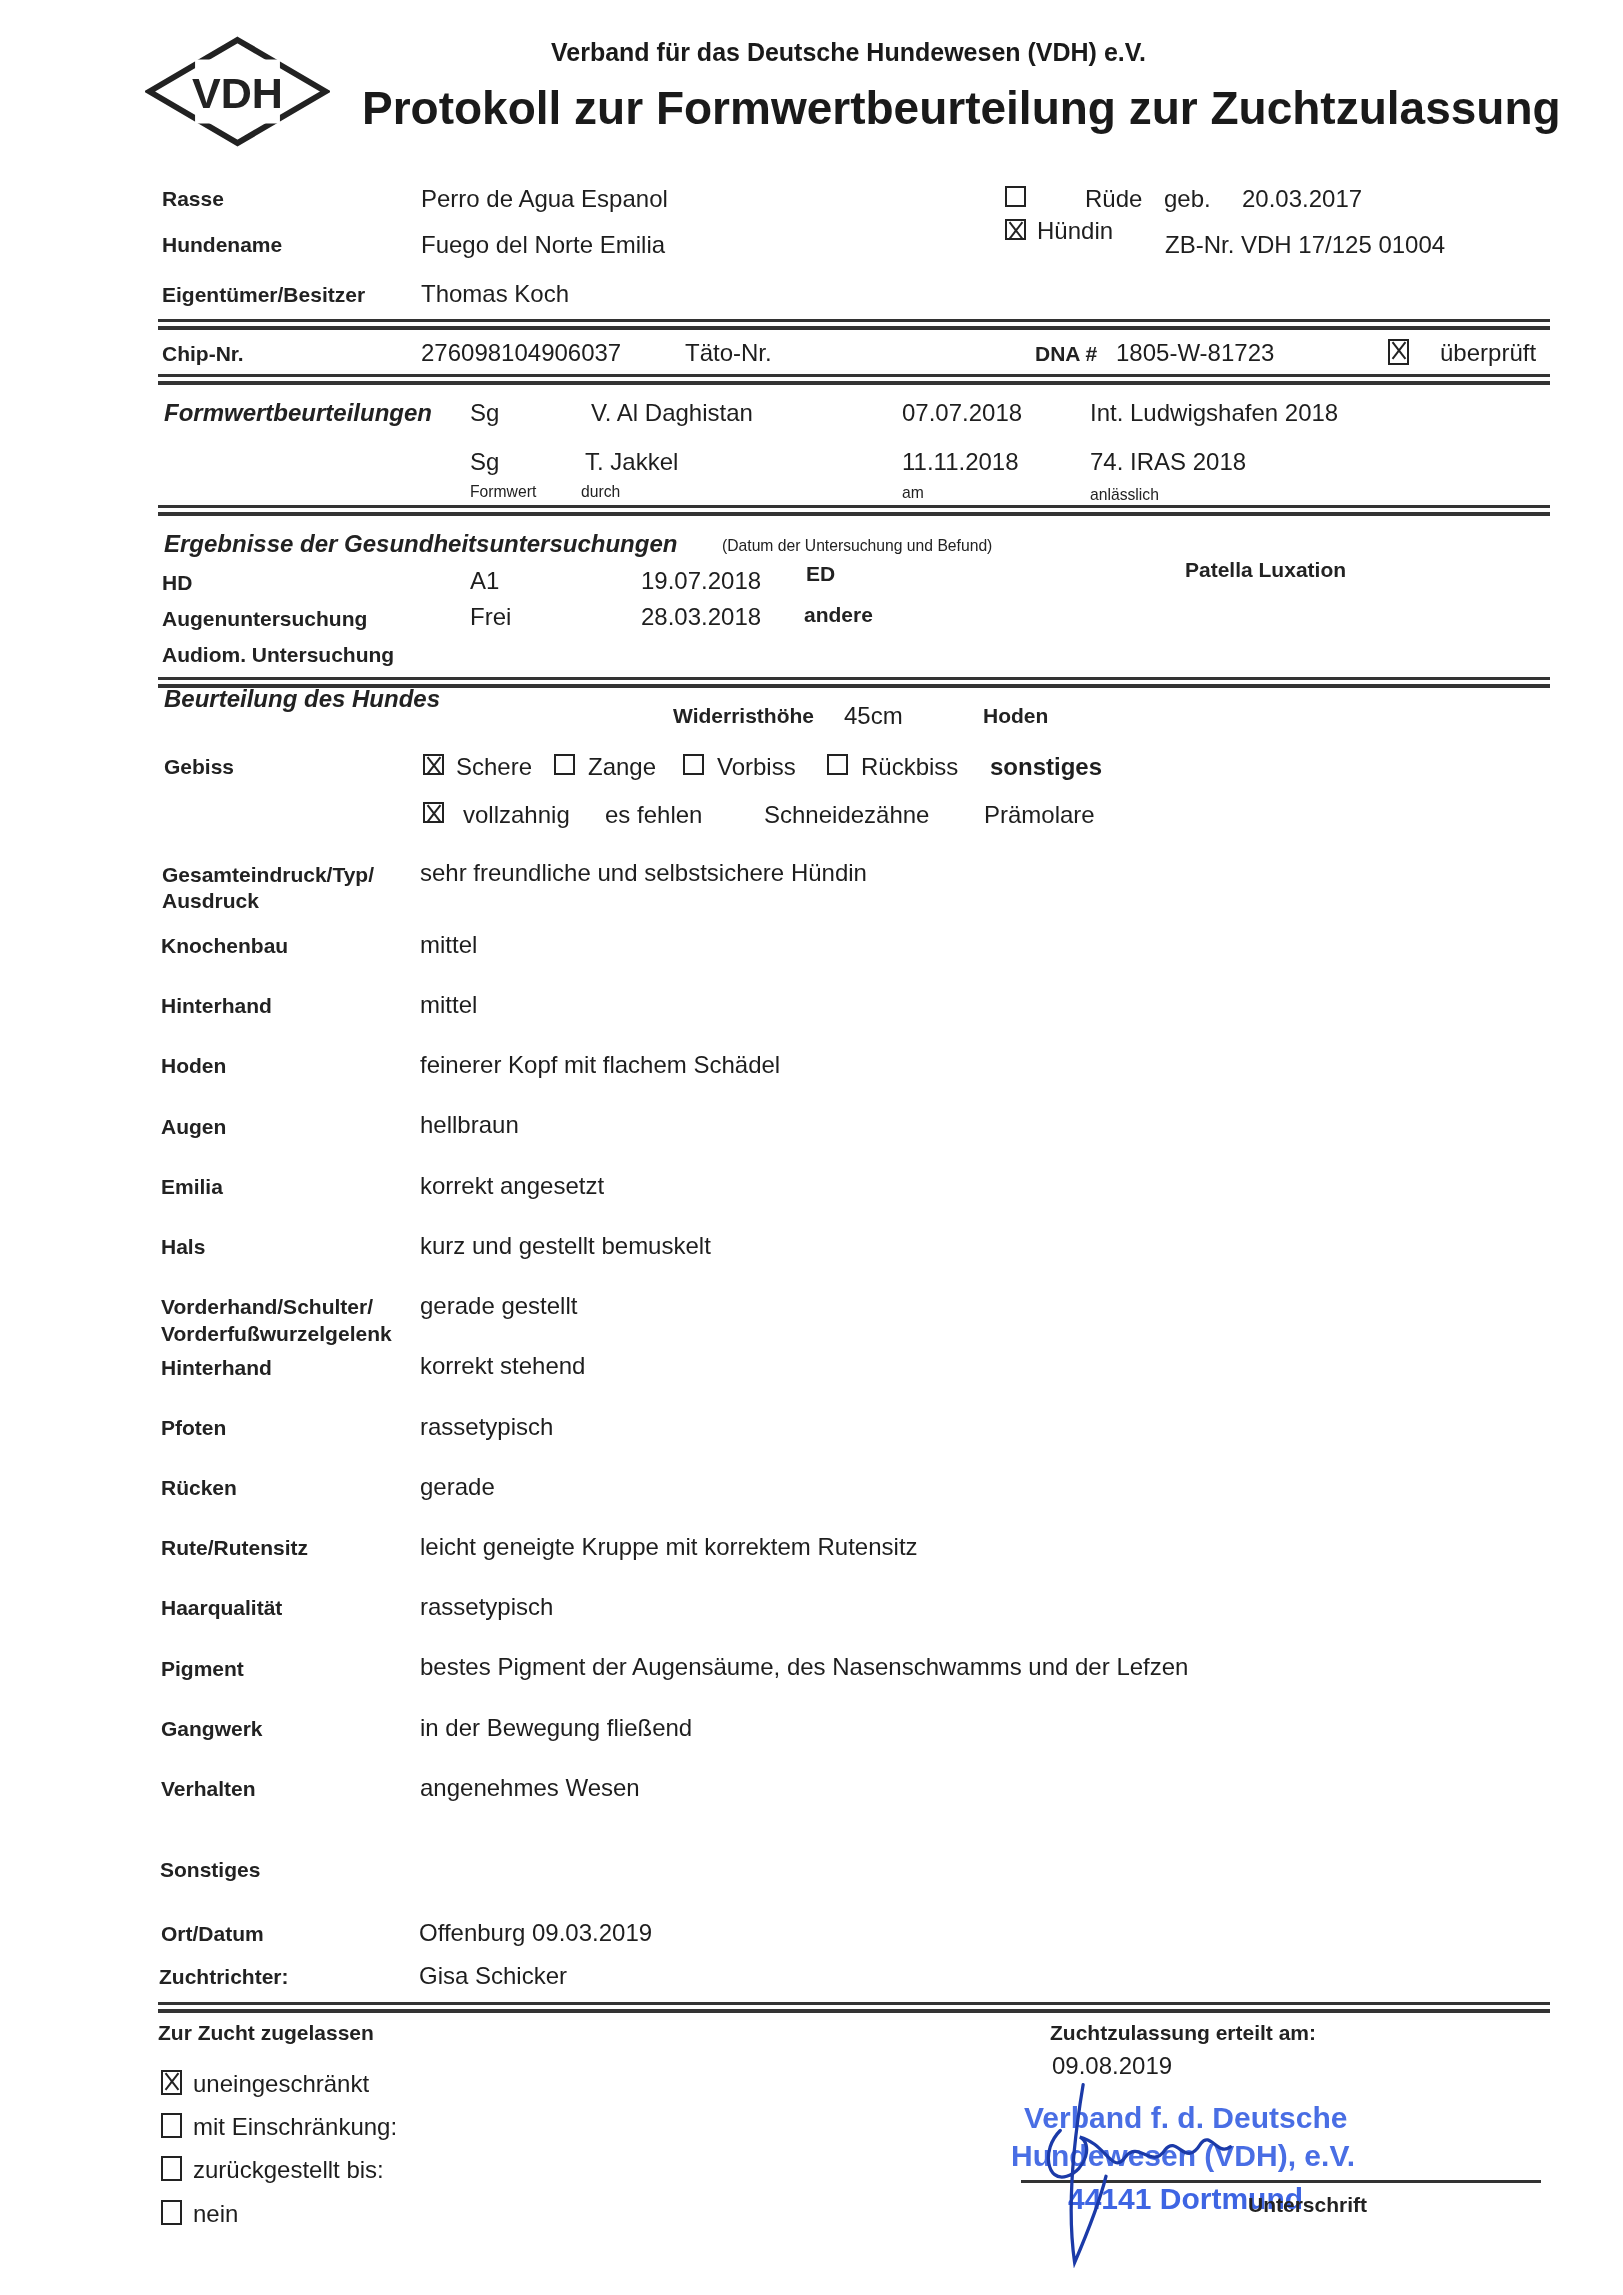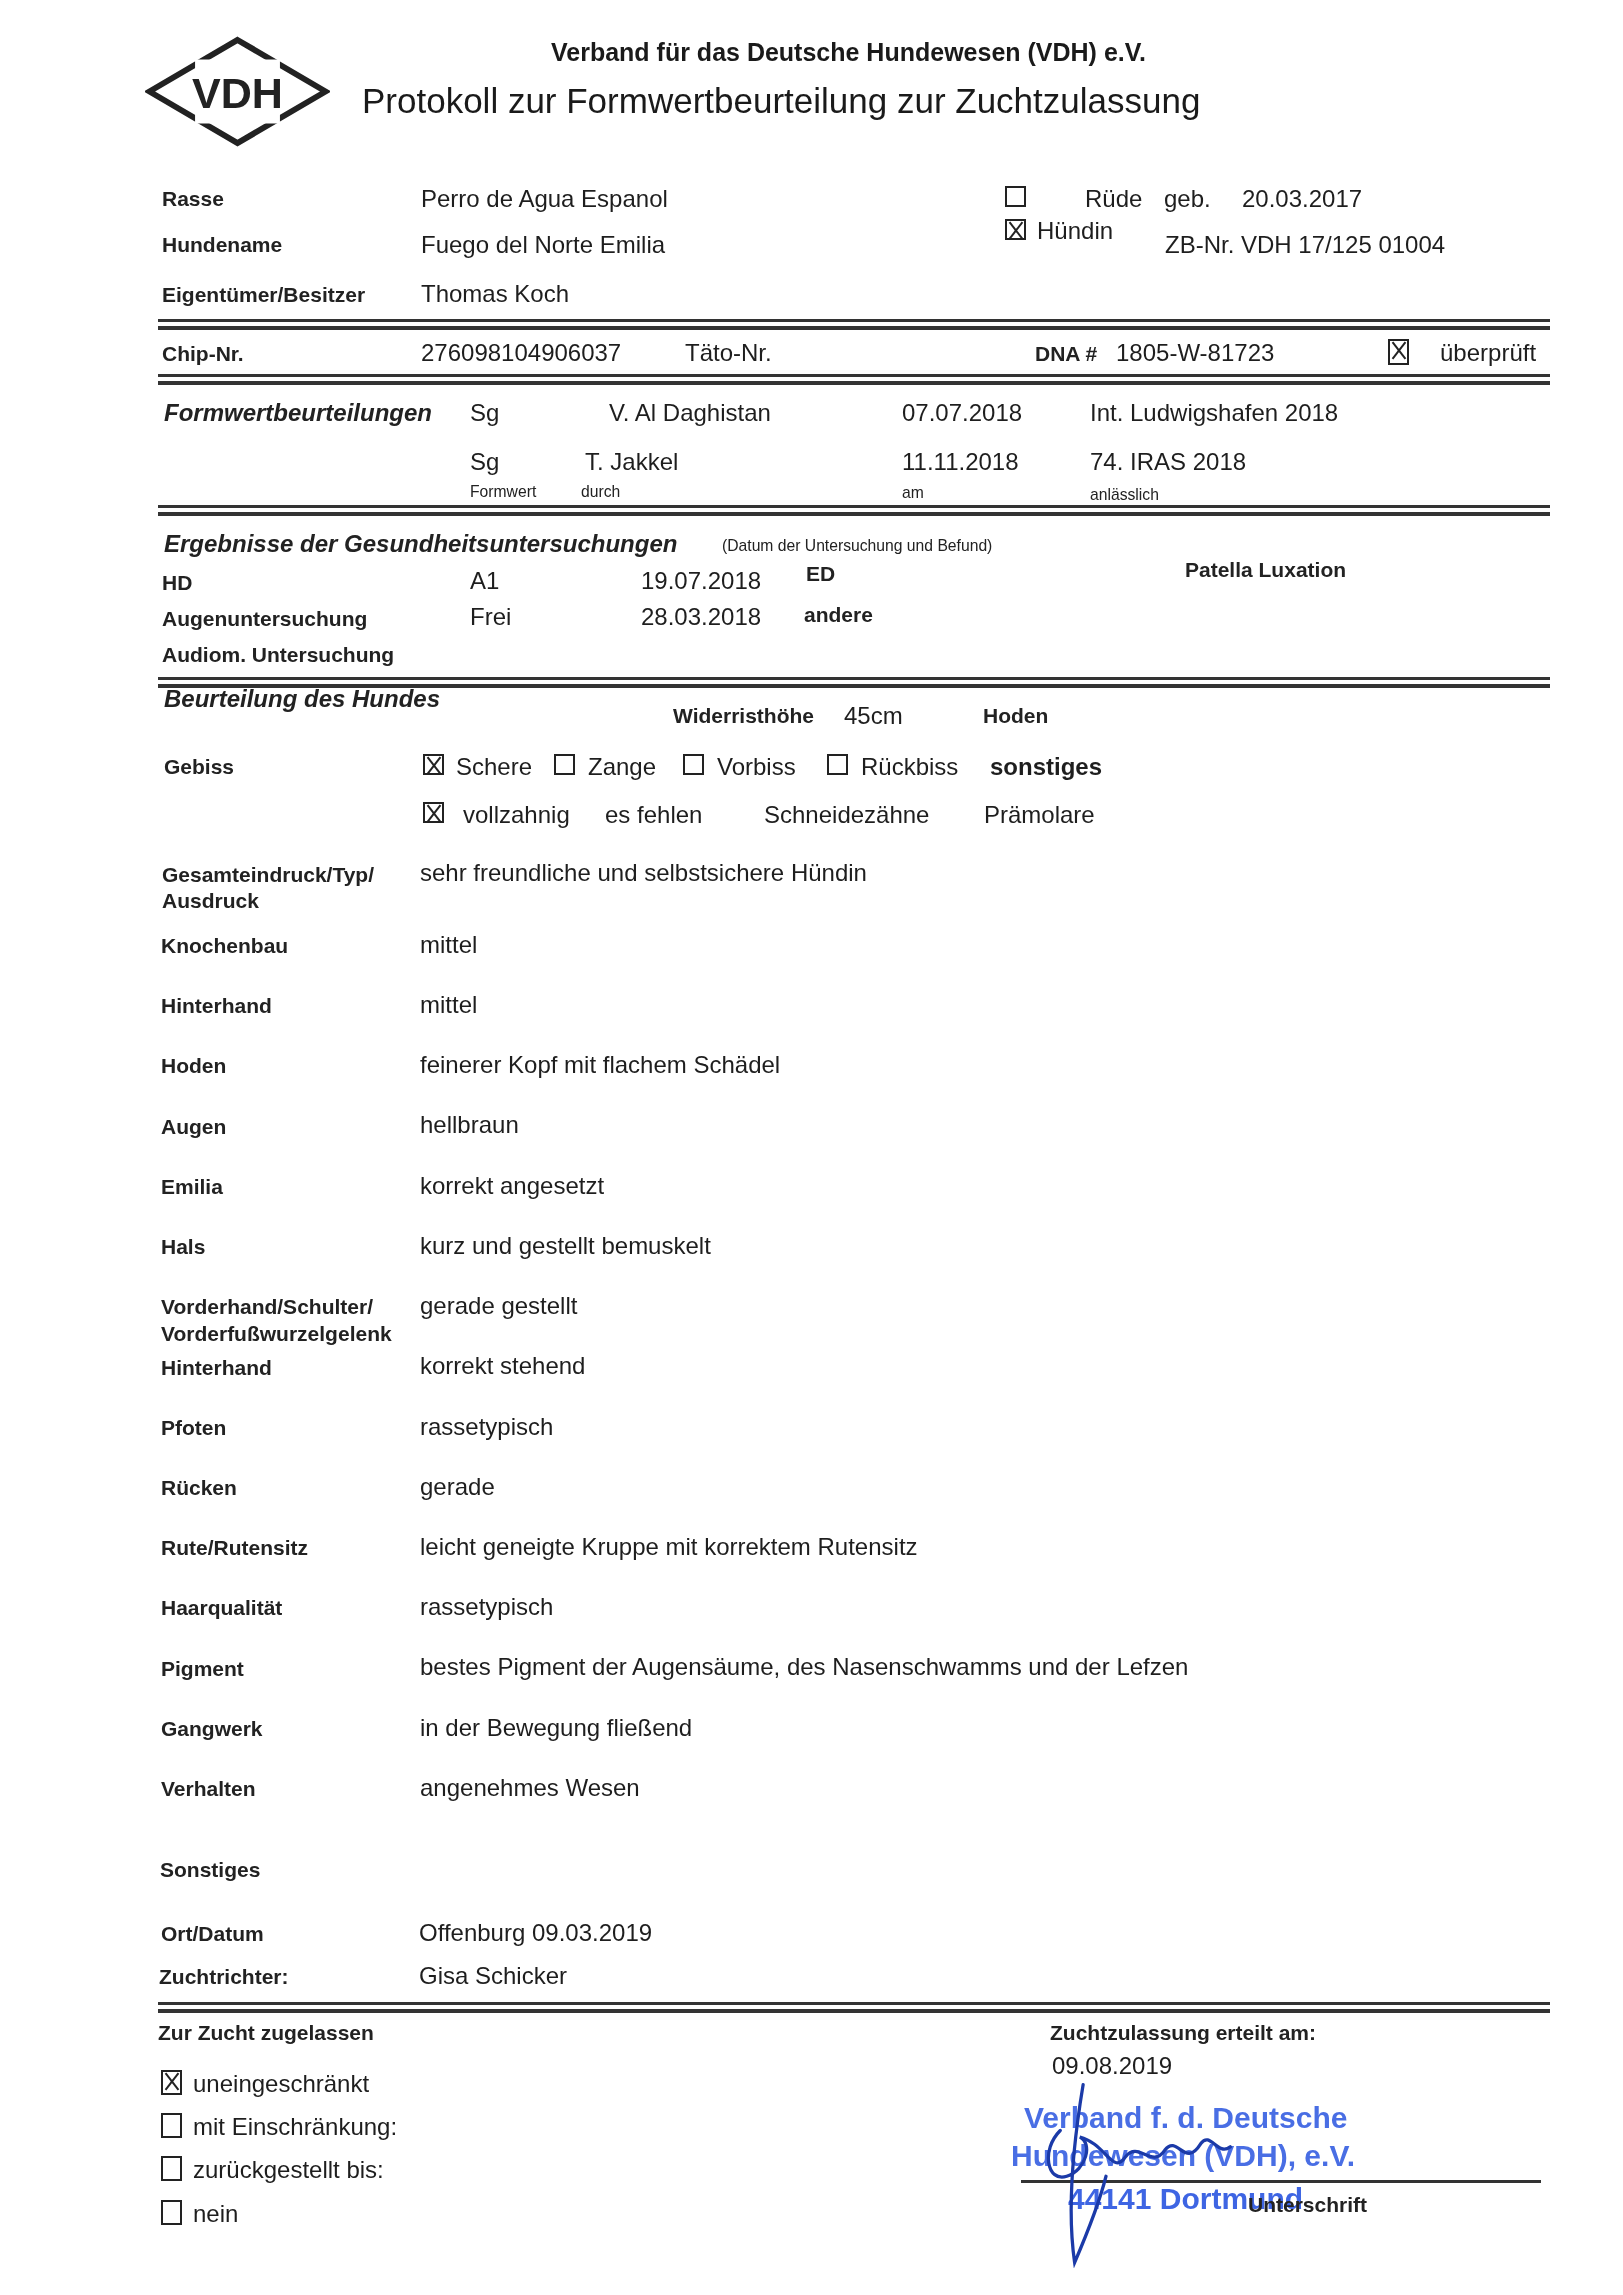--- a/index.html
+++ b/index.html
@@ -10,21 +10,21 @@
   .val { font-size:24px; color:#1e1e1e; }
   .small { font-size:15.7px; color:#222; }
   .sec { font-weight:bold; font-style:italic; font-size:24px; color:#222; }
   .dbl { position:absolute; left:158px; width:1392px; height:10.5px; }
   .dbl:before, .dbl:after { content:""; position:absolute; left:0; right:0; height:3.3px; background:#333; }
   .dbl:before { top:0; } .dbl:after { bottom:0; }
   .cb { position:absolute; width:21px; height:21px; border:2.6px solid #222; box-sizing:border-box; background:#fff; }
   .cb.x:before, .cb.x:after { content:""; position:absolute; left:50%; top:-1.3px; width:2px; height:21px; background:#222; margin-left:-1px; }
   .cb.x:before { transform:rotate(38deg); } .cb.x:after { transform:rotate(-38deg); }
   .title1 { font-weight:bold; font-size:25px; }
-  .title2 { font-weight:normal; font-size:35px; }
+  .title2 { font-weight:bold; font-size:46px; }
   .stamp { color:#2a55e0; font-weight:bold; font-size:30px; }
 </style>
 </head>
 <body>
 
 <svg class="abs" style="left:145px;top:36px" width="185" height="111" viewBox="0 0 282 170">
   <polygon points="141,6 276,85 141,164 6,85" fill="none" stroke="#222" stroke-width="9"></polygon>
   <rect x="76" y="36" width="130" height="98" fill="#fff"></rect>
   <text x="141" y="110" text-anchor="middle" font-family="Liberation Sans, sans-serif" font-weight="bold" font-size="66" fill="#222">VDH</text>
 </svg>
@@ -53,21 +53,21 @@
 <div class="abs val" style="left:685px;top:339px">Täto-Nr.</div>
 <div class="abs lbl" style="left:1035px;top:342px">DNA #</div>
 <div class="abs val" style="left:1116px;top:339px">1805-W-81723</div>
 <div class="cb x" style="left:1388px;top:339px;height:26px"></div>
 <div class="abs val" style="left:1440px;top:339px">überprüft</div>
 
 <div class="dbl" style="top:374px"></div>
 
 <div class="abs sec" style="left:164px;top:399px">Formwertbeurteilungen</div>
 <div class="abs val" style="left:470px;top:399px">Sg</div>
-<div class="abs val" style="left:609px;top:399px">V. Al Daghistan</div>
+<div class="abs val" style="left:591px;top:399px">V. Al Daghistan</div>
 <div class="abs val" style="left:902px;top:399px">07.07.2018</div>
 <div class="abs val" style="left:1090px;top:399px">Int. Ludwigshafen 2018</div>
 <div class="abs val" style="left:470px;top:448px">Sg</div>
 <div class="abs val" style="left:585px;top:448px">T. Jakkel</div>
 <div class="abs val" style="left:902px;top:448px">11.11.2018</div>
 <div class="abs val" style="left:1090px;top:448px">74. IRAS 2018</div>
 <div class="abs small" style="left:470px;top:483px">Formwert</div>
 <div class="abs small" style="left:581px;top:483px">durch</div>
 <div class="abs small" style="left:902px;top:484px">am</div>
 <div class="abs small" style="left:1090px;top:486px">anlässlich</div>

